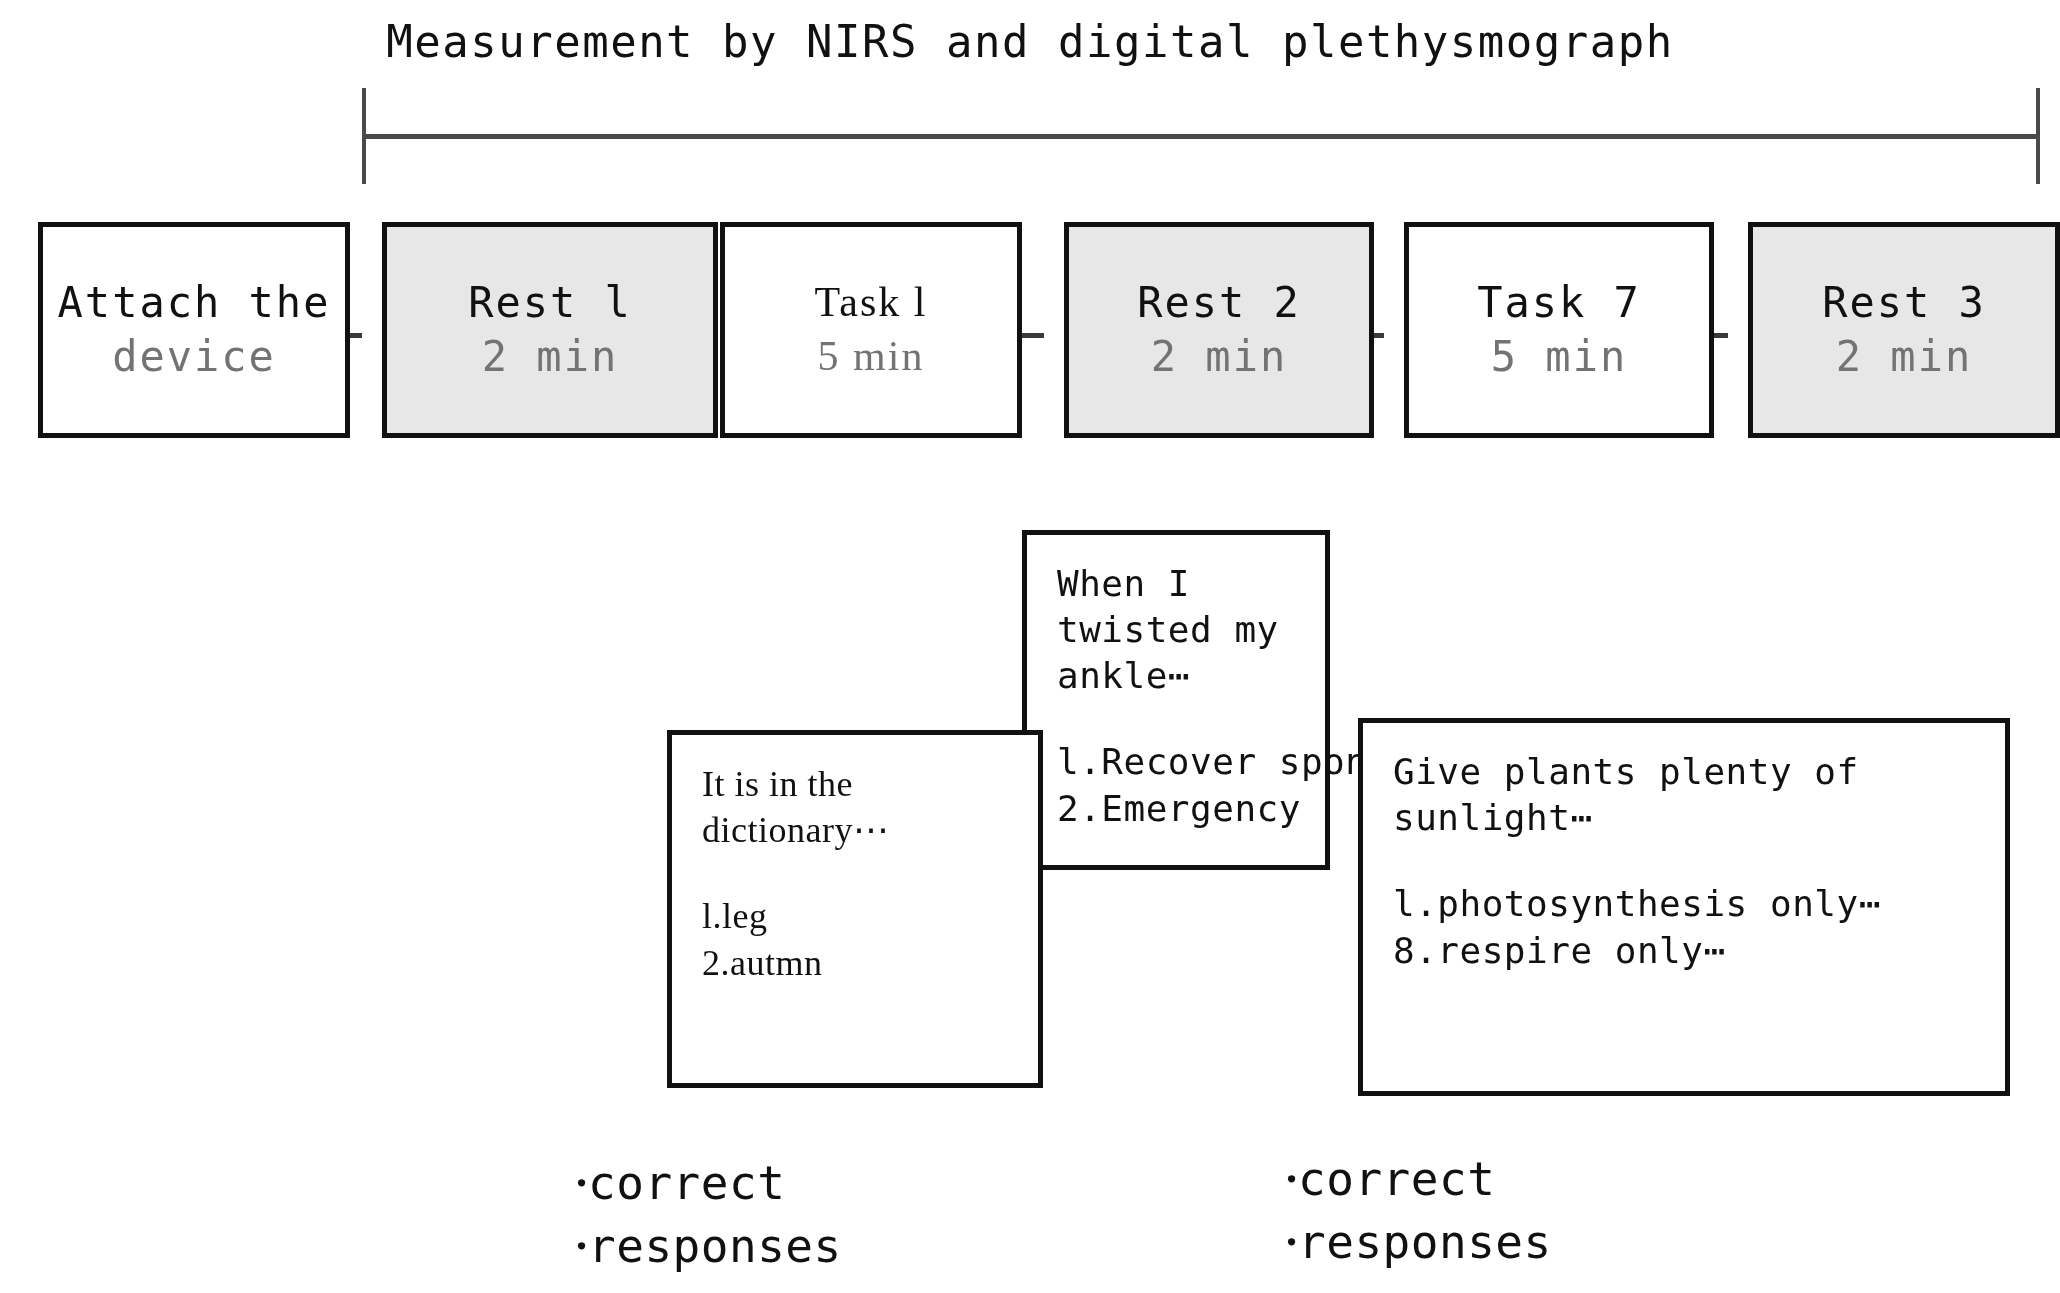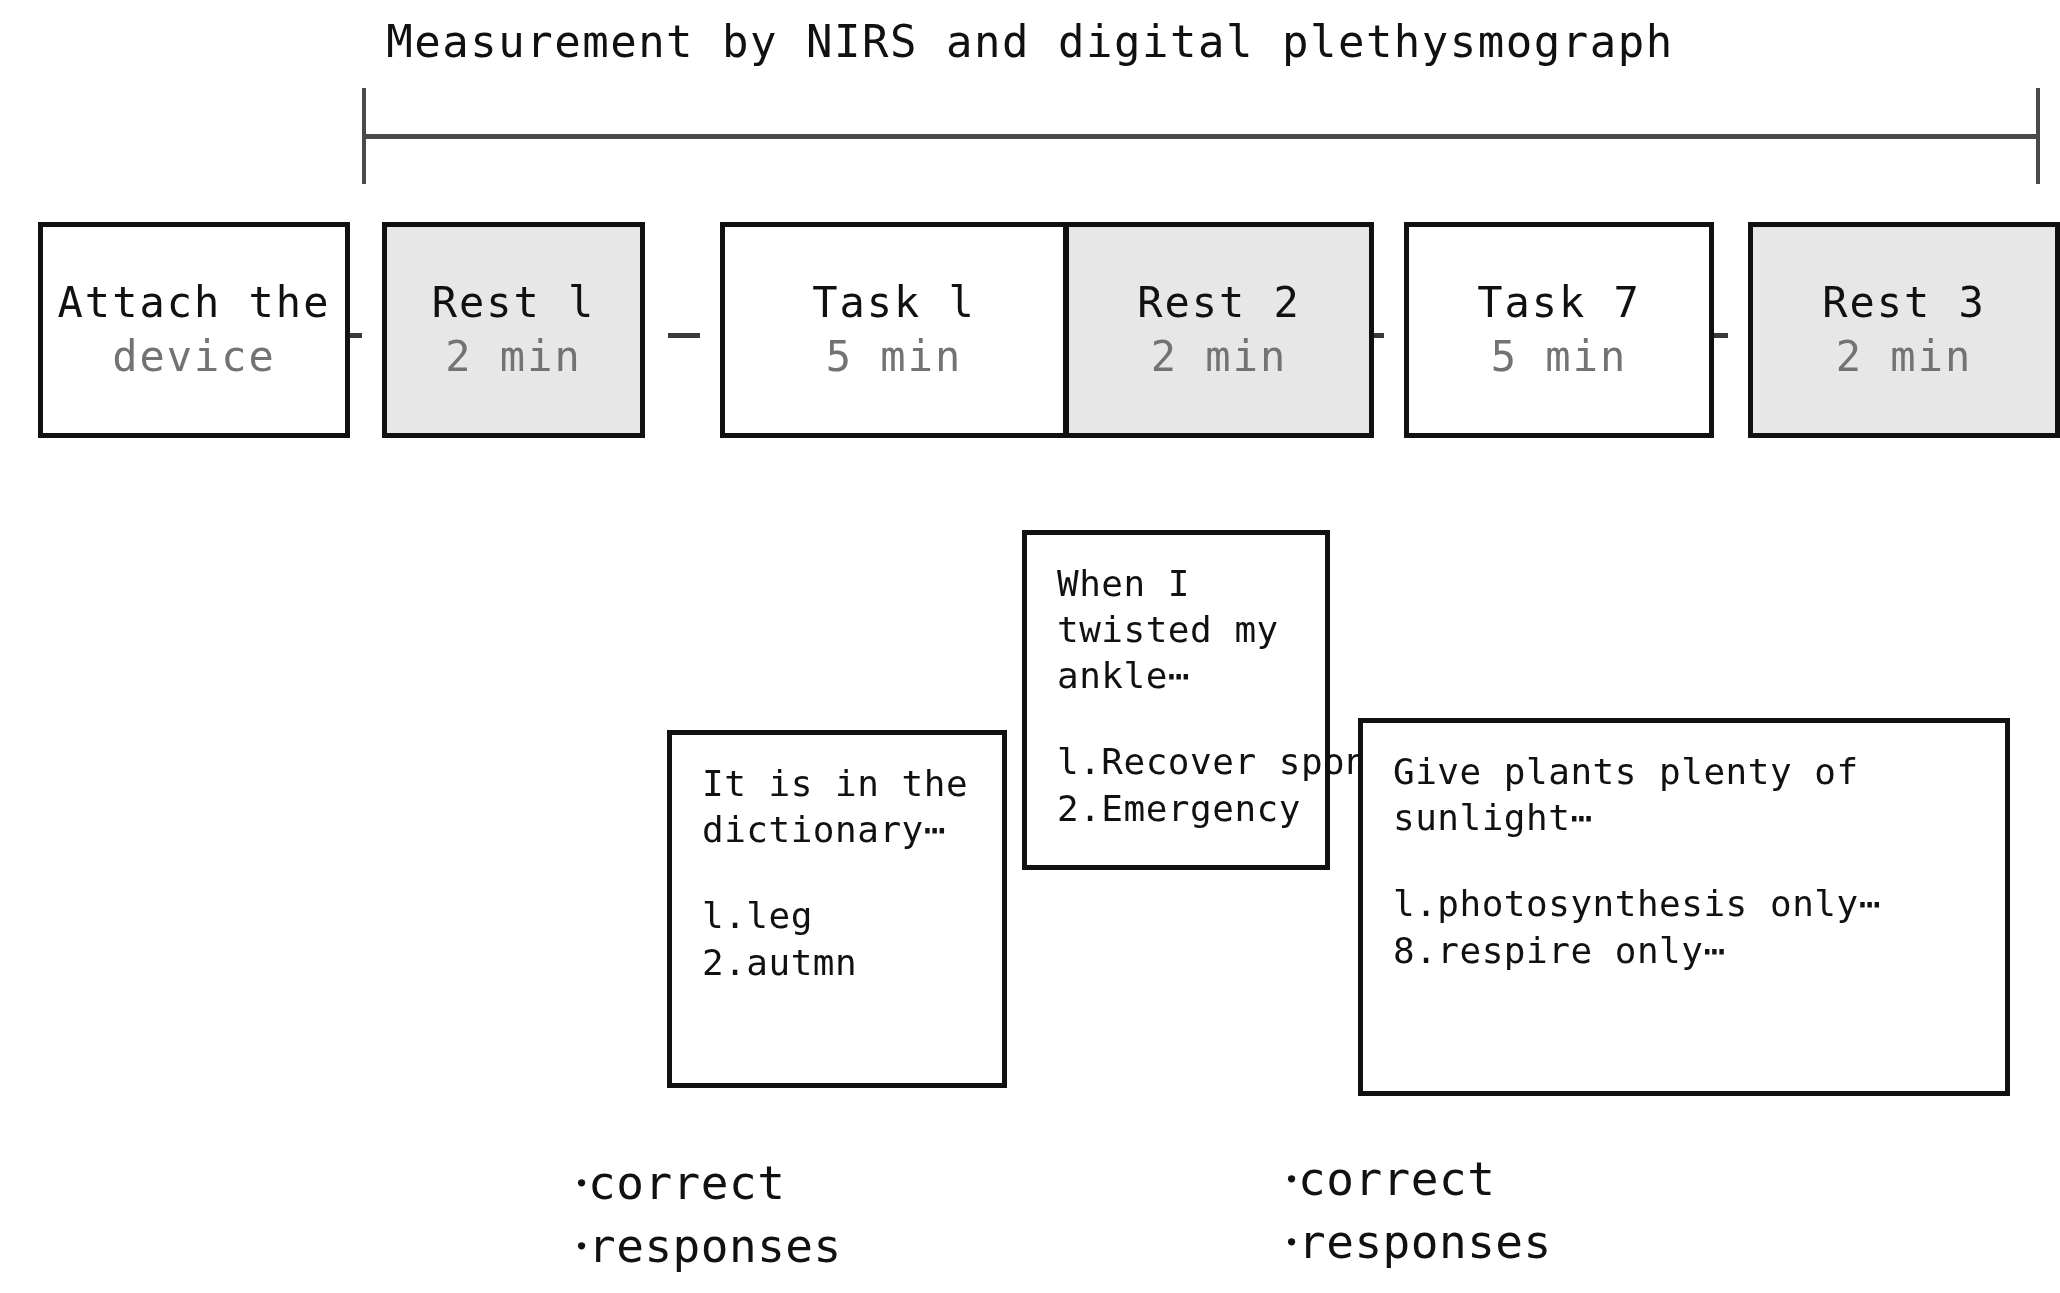--- a/index.html
+++ b/index.html
@@ -79,22 +79,22 @@
   }
   .phase-duration {
     font-size: 42px;
     color: #737373;
     letter-spacing: 2px;
     white-space: nowrap;
   }
 
   
   #phase-0 { left: 16px;   width: 312px; }
-  #phase-1 { left: 360px;  width: 263px; justify-content: center; }
-  #phase-2 { left: 698px;  width: 348px; }
+  #phase-1 { left: 360px;  width: 336px; justify-content: center; }
+  #phase-2 { left: 698px;  width: 302px; font-family: Liberation Serif, serif; }
   #phase-3 { left: 1042px; width: 310px; }
   #phase-4 { left: 1382px; width: 310px; }
   #phase-5 { left: 1726px; width: 312px; }
 
   
   .phase-connector {
     position: absolute;
     top: 333px;
     height: 5px;
     background: #3a3a3a;
@@ -125,21 +125,21 @@
     font-size: 36px;
     line-height: 1.30;
     letter-spacing: 0.5px;
   }
   .stim-option {
     white-space: nowrap;
   }
 
   
   #card-0 { left: 412px;  top: 530px; width: 378px; height: 340px; z-index: 2; }
-  #card-1 { left: 667px;  top: 730px; width: 340px; height: 358px; z-index: 3; }
+  #card-1 { left: 667px;  top: 730px; width: 376px; height: 358px; z-index: 3; font-family: Liberation Serif, serif; }
   #card-2 { left: 1022px; top: 530px; width: 308px; height: 340px; z-index: 2; }
   #card-3 { left: 1358px; top: 718px; width: 652px; height: 378px; z-index: 3; }
 
   
   #card-0 .stim-options,
   #card-2 .stim-options {
     white-space: nowrap;
   }
 
   

